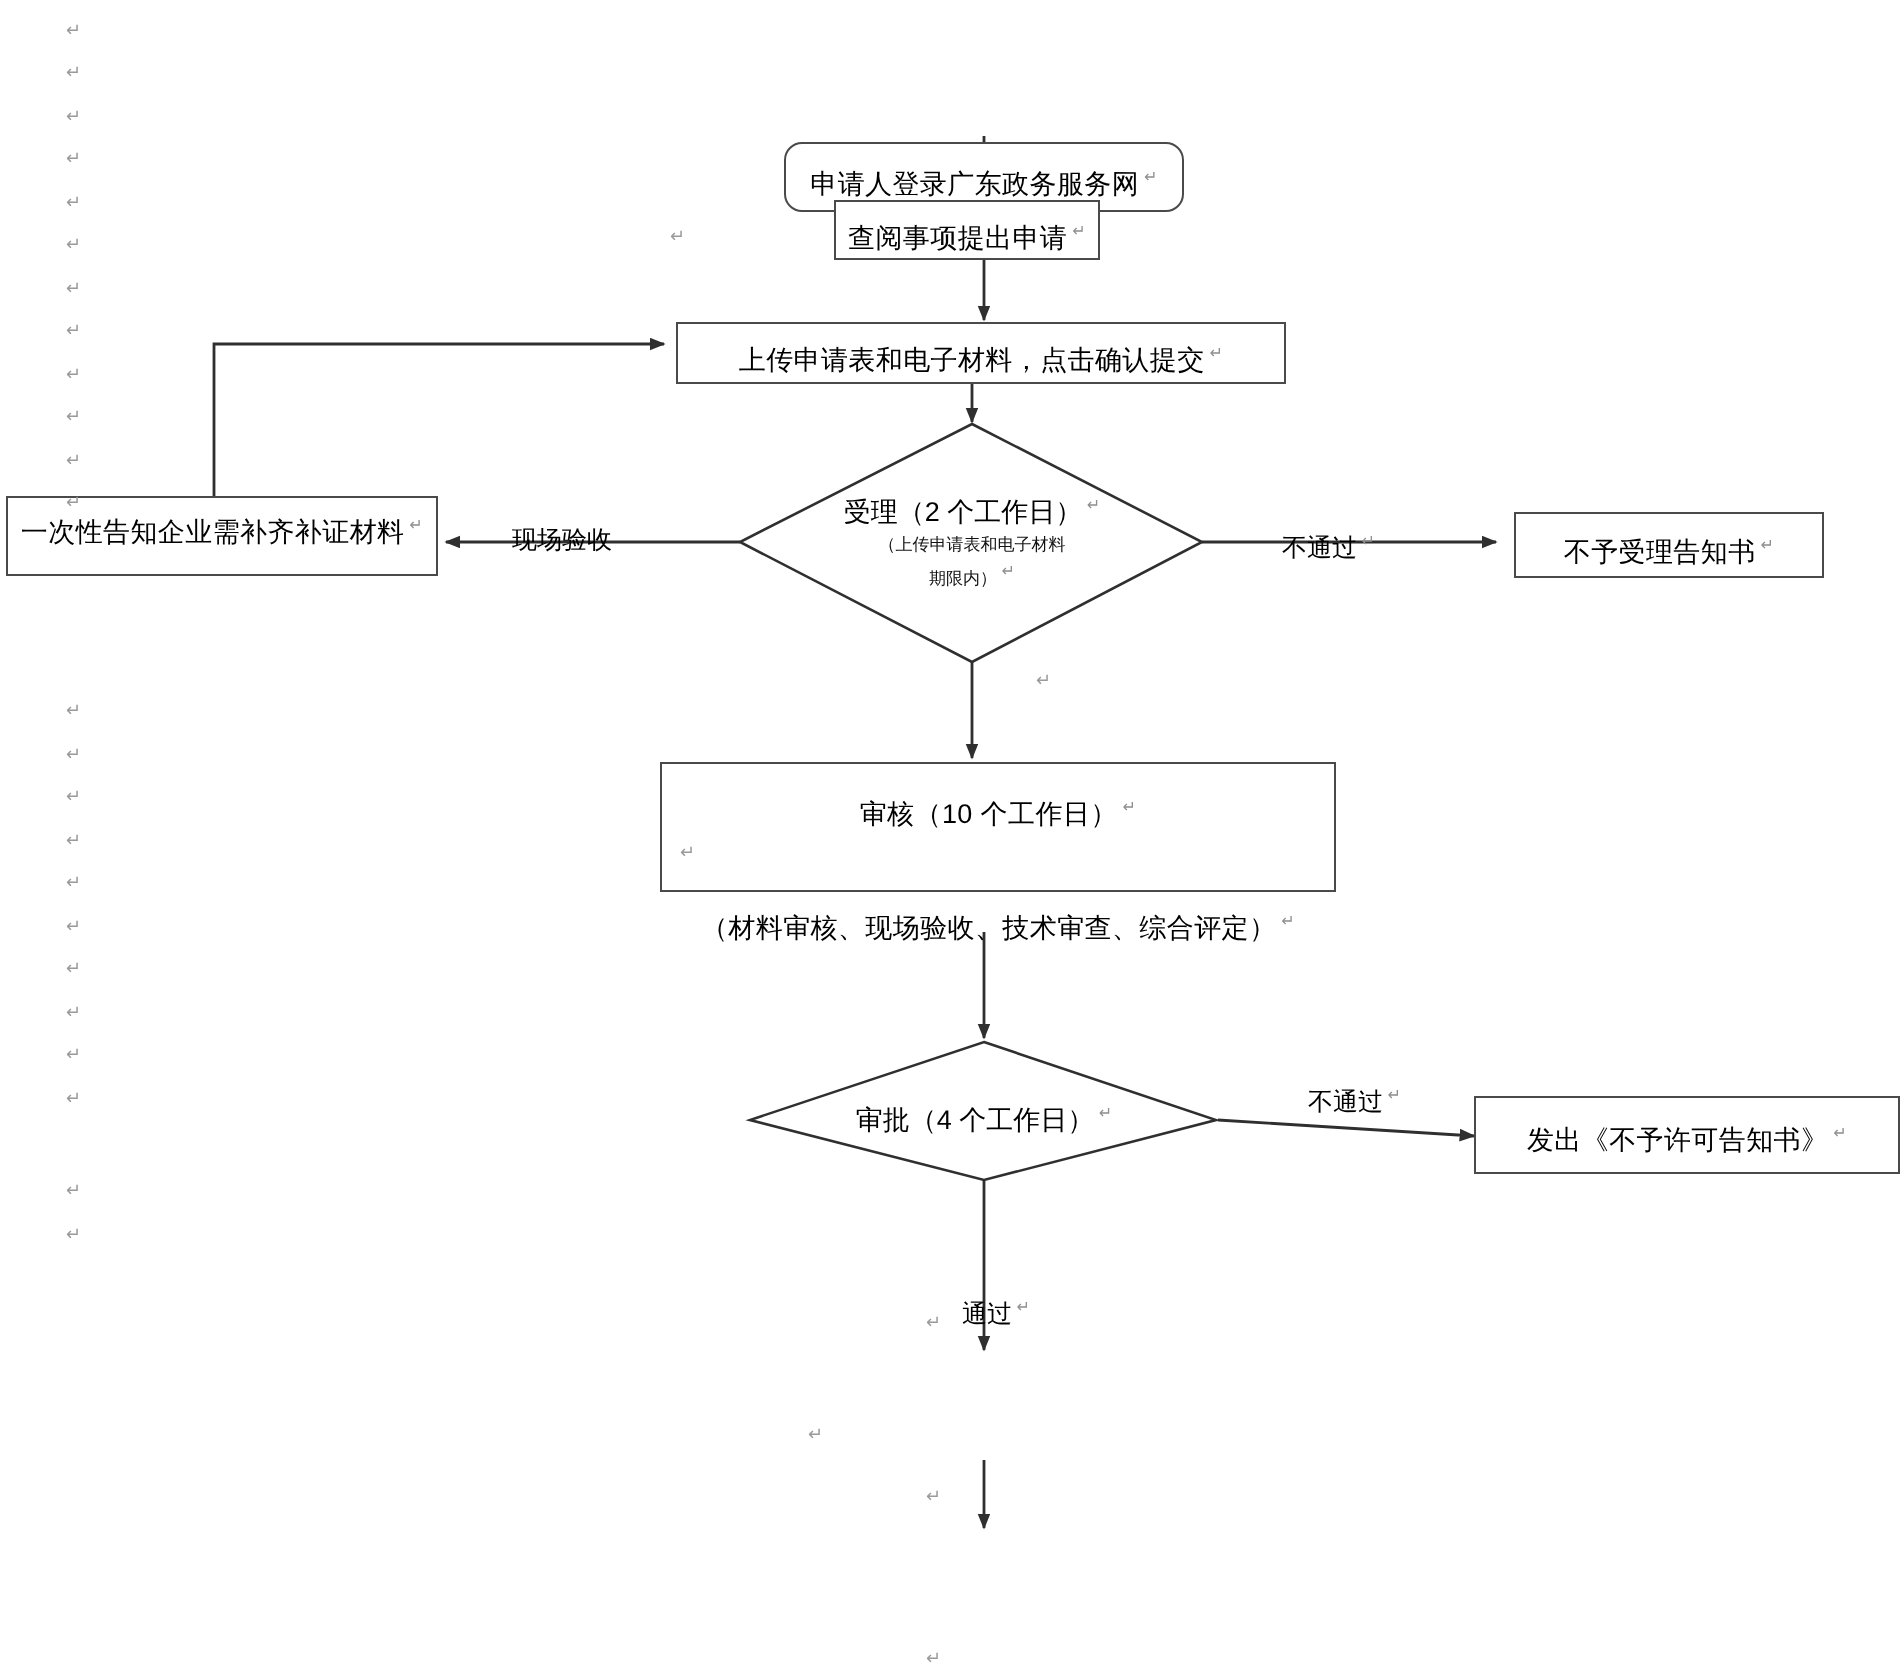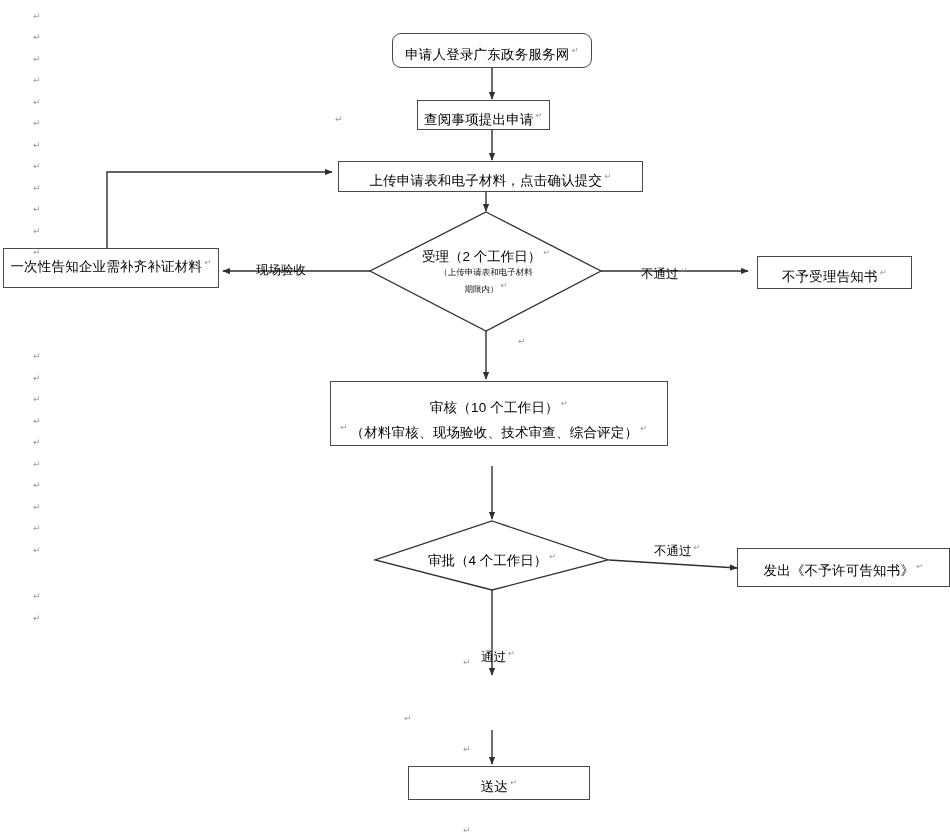--- a/index.html
+++ b/index.html
@@ -26,20 +26,21 @@
     border: 1px solid #4a4a4a;
     background: #ffffff;
     display: flex;
     flex-direction: column;
     align-items: center;
     justify-content: flex-start;
     text-align: center;
   }
   .node.rounded {
     border-radius: 9px;
+    margin-top: 38px;
   }
   .node .line1 {
     font-size: 13.5px;
     line-height: 17px;
     letter-spacing: 0.2px;
     white-space: nowrap;
   }
   .node .line2 {
     font-size: 13.5px;
     line-height: 17px;
@@ -160,35 +161,32 @@
   <div class="node" style="left:757px; top:256px; width:155px; height:33px; padding-top:7px;">
     <span class="line1">不予受理告知书<span class="tailmark"> ↵</span></span>
   </div>
 
   <div class="node" style="left:3px; top:248px; width:216px; height:40px; padding-top:5px;">
     <span class="line1">一次性告知企业需补齐补证材料<span class="tailmark"> ↵</span></span>
   </div>
 
   <div class="node" style="left:330px; top:381px; width:338px; height:65px; padding-top:13px;">
     <span class="line1">审核（10 个工作日）<span class="tailmark"> ↵</span></span>
-    <span class="line2" style="margin-top:4px;">（材料审核、现场验收、技术审查、综合评定）<span class="tailmark"> ↵</span></span>
+    <span class="line2" style="margin-top:36px;">（材料审核、现场验收、技术审查、综合评定）<span class="tailmark"> ↵</span></span>
   </div>
 
   <div class="diamond-text" style="left:392px; top:549px; width:200px; height:22px;">
     <span class="main">审批（4 个工作日）<span class="tailmark"> ↵</span></span>
   </div>
 
   <div class="node" style="left:737px; top:548px; width:213px; height:39px; padding-top:9px;">
     <span class="line1">发出《不予许可告知书》<span class="tailmark"> ↵</span></span>
   </div>
 
 
-  <div class="node" style="left:408px; top:766px; width:182px; height:34px; padding-top:7px;">
-    <span class="line1" style="padding-right: 0px;">送达<span class="tailmark"> ↵</span></span>
-  </div>
 
   <div class="edge-label" style="left:256px; top:263px;">现场验收</div>
 
   <div class="edge-label" style="left:641px; top:263px;">不通过<span class="tailmark"> ↵</span></div>
 
   <div class="edge-label" style="left:654px; top:540px;">不通过<span class="tailmark"> ↵</span></div>
 
   <div class="edge-label" style="left:481px; top:646px;">通过<span class="tailmark"> ↵</span></div>
 
   <div id="marks">

